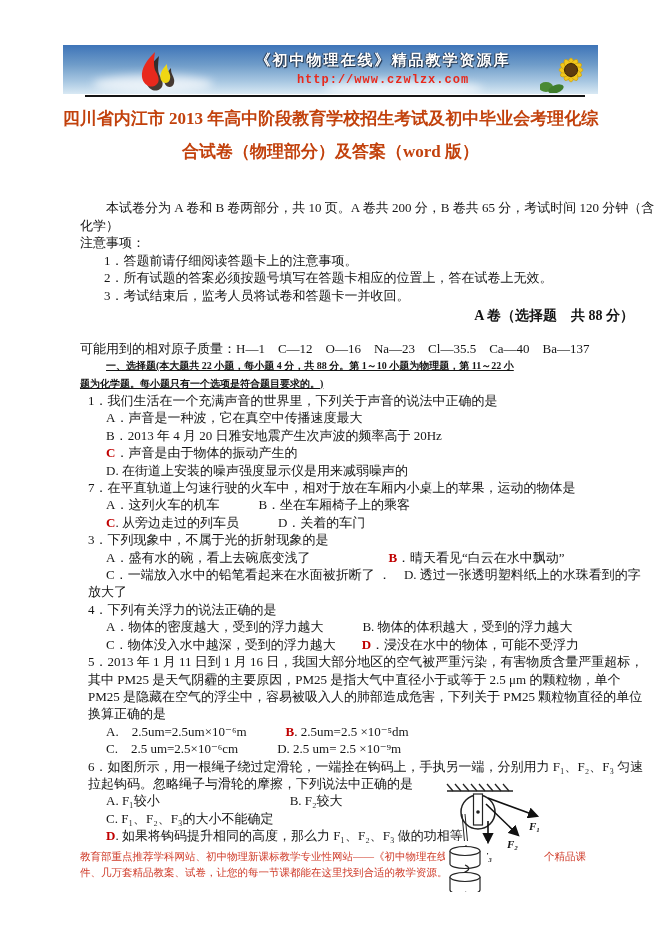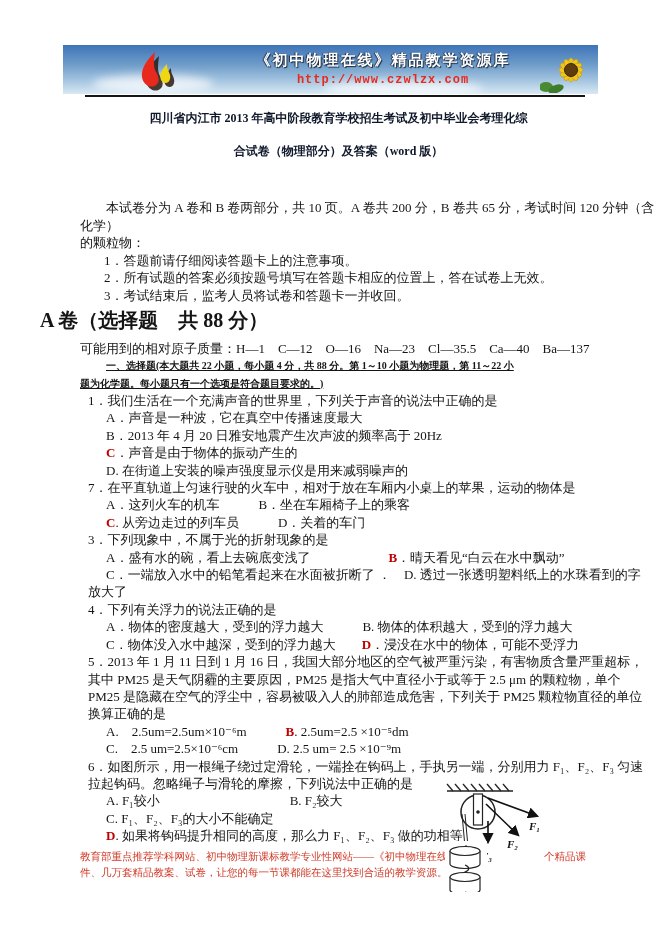--- a/index.html
+++ b/index.html
@@ -12,28 +12,28 @@
   .cloud{position:absolute;background:#fff;border-radius:50%;filter:blur(4px);opacity:.7;}
   .logo{position:absolute;left:70px;top:5px;}
   .banner-text{position:absolute;left:150px;top:5px;width:340px;text-align:center;line-height:20px;}
   .banner-title{color:#fff;font-weight:bold;font-size:15px;letter-spacing:2px;
                 text-shadow:1px 1px 1px #1a2a40,-1px 0 1px #1a2a40;}
   .banner-url{color:#e8291c;font-weight:bold;font-size:12px;letter-spacing:1px;
               font-family:"Liberation Mono","DejaVu Sans Mono",monospace;}
   .sunflower{position:absolute;right:6px;top:4px;}
   .banner-line{position:absolute;left:85px;top:95px;width:500px;height:2px;background:#151515;}
   
-  .doc-title{position:absolute;left:48px;top:102px;width:581px;text-align:center;
-             color:#0f172a;font-weight:bold;font-size:12px;line-height:33px;}
+  .doc-title{position:absolute;left:40px;top:102px;width:581px;text-align:center;
+             color:#c2410c;font-weight:bold;font-size:17px;line-height:33px;}
   
   .intro{position:absolute;left:80px;top:199px;width:508px;font-size:13px;line-height:17.5px;}
   .intro .first{text-indent:26px;}
   .notice-item{padding-left:24px;}
-  .sec-heading{position:absolute;left:40px;top:307px;width:581px;text-align:left;
-               font-size:20px;font-weight:bold;}
+  .sec-heading{position:absolute;left:53px;top:307px;width:581px;text-align:right;
+               font-size:14px;font-weight:bold;}
   .atomic{position:absolute;left:80px;top:340px;width:520px;font-size:13px;white-space:nowrap;}
   .instruction{position:absolute;left:80px;top:357px;width:512px;font-size:10px;
                font-weight:bold;line-height:17.5px;text-decoration:underline;}
   .instruction .first{text-indent:26px;}
   .questions{position:absolute;left:88px;top:392px;width:512px;font-size:13px;line-height:17.4px;}
   .qline{white-space:nowrap;}
   .qline.opt{padding-left:18px;}
   .ans{color:#c00000;font-weight:bold;}
   
   .footer{position:absolute;left:80px;top:849px;width:506px;font-size:10.5px;
@@ -82,21 +82,21 @@
   <div class="banner-line"></div>
 
   <div class="doc-title">
     <div class="nowrap">四川省内江市 2013 年高中阶段教育学校招生考试及初中毕业会考理化综</div>
     <div class="nowrap">合试卷（物理部分）及答案（word 版）</div>
   </div>
 
   <div class="intro">
     <div class="first nowrap">本试卷分为 A 卷和 B 卷两部分，共 10 页。A 卷共 200 分，B 卷共 65 分，考试时间 120 分钟（含</div>
     <div class="nowrap">化学）</div>
-    <div class="nowrap">的颗粒物：</div>
+    <div class="nowrap">注意事项：</div>
     <div class="notice-item nowrap">1．答题前请仔细阅读答题卡上的注意事项。</div>
     <div class="notice-item nowrap">2．所有试题的答案必须按题号填写在答题卡相应的位置上，答在试卷上无效。</div>
     <div class="notice-item nowrap">3．考试结束后，监考人员将试卷和答题卡一并收回。</div>
   </div>
 
   <div class="sec-heading nowrap">A 卷（选择题　共 88 分）</div>
   <div class="atomic">可能用到的相对原子质量：H—1　C—12　O—16　Na—23　Cl—35.5　Ca—40　Ba—137</div>
   <div class="instruction">
     <div class="first nowrap">一、选择题(本大题共 22 小题，每小题 4 分，共 88 分。第 1～10 小题为物理题，第 11～22 小</div>
     <div class="nowrap">题为化学题。每小题只有一个选项是符合题目要求的。)</div>

